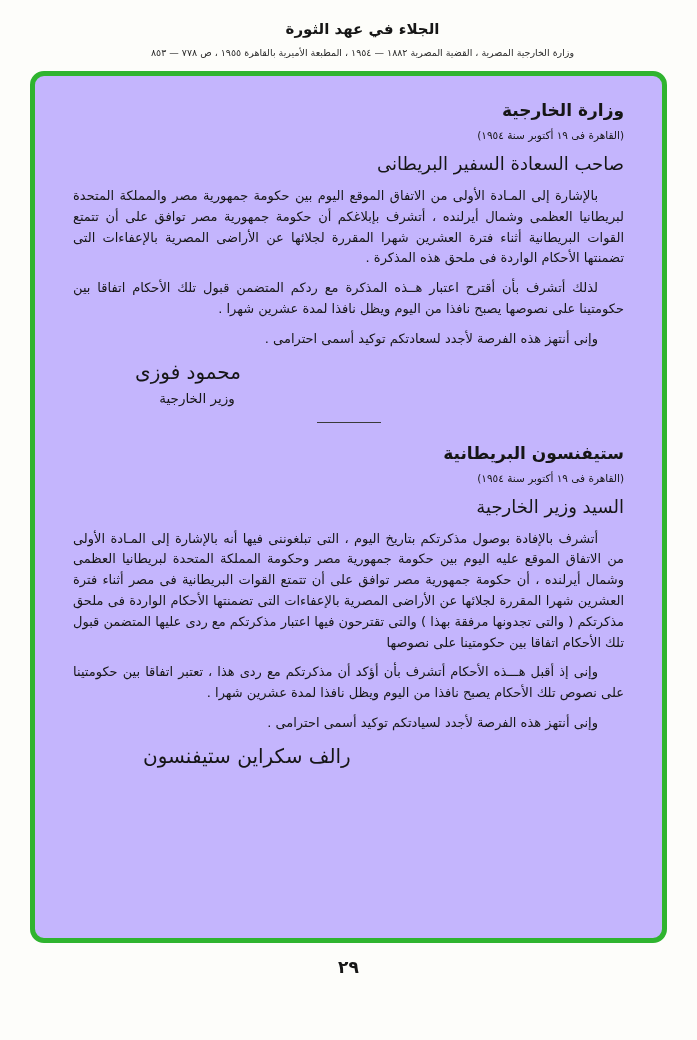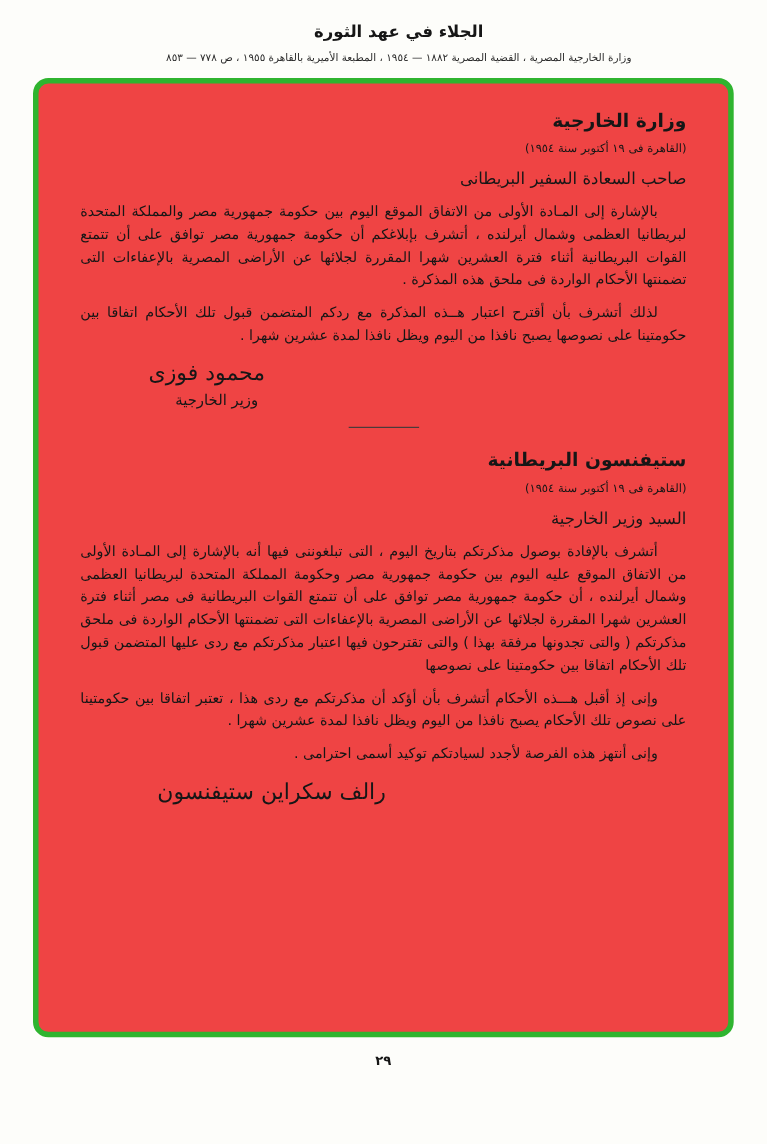--- a/index.html
+++ b/index.html
@@ -16,26 +16,26 @@
   .doc-title { font-size:15px; font-weight:bold; letter-spacing:.3px; margin-bottom:9px; }
   .doc-subtitle { font-size:13px; font-weight:bold; margin-bottom:10px; }
   .doc-source { font-size:9.5px; color:#2a2a2a; }
   .green-frame {
     margin:13px 30px 0 30px;
     border:5px solid var(--frame-border, #2fb42f);
     border-radius:14px;
     height:872px;
     padding:24px 38px 14px 38px;
     overflow:hidden;
-    background:#ef4444;
+    background:#c4b5fd;
   }
   .letter-heading { font-size:17px; font-weight:bold; margin-bottom:9px; }
   .letter-subheading { font-size:14px; font-weight:bold; margin:2px 24px 8px 0; }
   .dateline { font-size:10.5px; margin-bottom:12px; }
-  .salutation { font-size:15px; margin-bottom:12px; }
+  .salutation { font-size:18px; margin-bottom:12px; }
   .body-par {
     font-size:13px;
     line-height:1.6;
     text-align:justify;
     text-indent:26px;
     margin-bottom:9px;
   }
   .closing { font-size:13px; line-height:1.6; text-indent:26px; margin-bottom:10px; }
   .signature-block {
     width:fit-content;
@@ -52,40 +52,41 @@
     margin:16px auto 20px auto;
   }
   .sig-name-embassy { font-size:20px; font-weight:normal; letter-spacing:1px; }
   .signature-block-embassy {
     width:fit-content;
     margin:8px 0 0 0;
     margin-right:auto;
     margin-left:70px;
   }
   .page-footer { text-align:center; margin-top:14px; }
-  .page-number { font-size:12px; font-weight:bold; }
+  .page-number { font-size:17px; font-weight:bold; }
 </style>
 </head>
 <body>
 
 <div class="page">
 
   <header class="page-header">
     <div class="doc-title">الجلاء في عهد الثورة</div>
     <div class="doc-source">وزارة الخارجية المصرية ، القضية المصرية ١٨٨٢ — ١٩٥٤ ، المطبعة الأميرية بالقاهرة ١٩٥٥ ، ص ٧٧٨ — ٨٥٣</div>
   </header>
 
   <div class="green-frame">
 
     <section>
       <h2 class="letter-heading">وزارة الخارجية</h2>
       <div class="dateline">(القاهرة فى ١٩ أكتوبر سنة ١٩٥٤)</div>
       <div class="salutation">صاحب السعادة السفير البريطانى</div>
       <p class="body-par">بالإشارة إلى المـادة الأولى من الاتفاق الموقع اليوم بين حكومة جمهورية مصر والمملكة المتحدة لبريطانيا العظمى وشمال أيرلنده ، أتشرف بإبلاغكم أن حكومة جمهورية مصر توافق على أن تتمتع القوات البريطانية أثناء فترة العشرين شهرا المقررة لجلائها عن الأراضى المصرية بالإعفاءات التى تضمنتها الأحكام الواردة فى ملحق هذه المذكرة .</p>
       <p class="body-par">لذلك أتشرف بأن أقترح اعتبار هــذه المذكرة مع ردكم المتضمن قبول تلك الأحكام اتفاقا بين حكومتينا على نصوصها يصبح نافذا من اليوم ويظل نافذا لمدة عشرين شهرا .</p>
+      <p class="closing">وإنى أنتهز هذه الفرصة لأجدد لسعادتكم توكيد أسمى احترامى .</p>
       <div class="signature-block">
         <div class="sig-name">محمود فوزى</div>
         <div class="sig-title">وزير الخارجية</div>
       </div>
     </section>
 
     <div class="section-divider"></div>
 
     <section>
       <h2 class="letter-heading">ستيفنسون البريطانية</h2>

